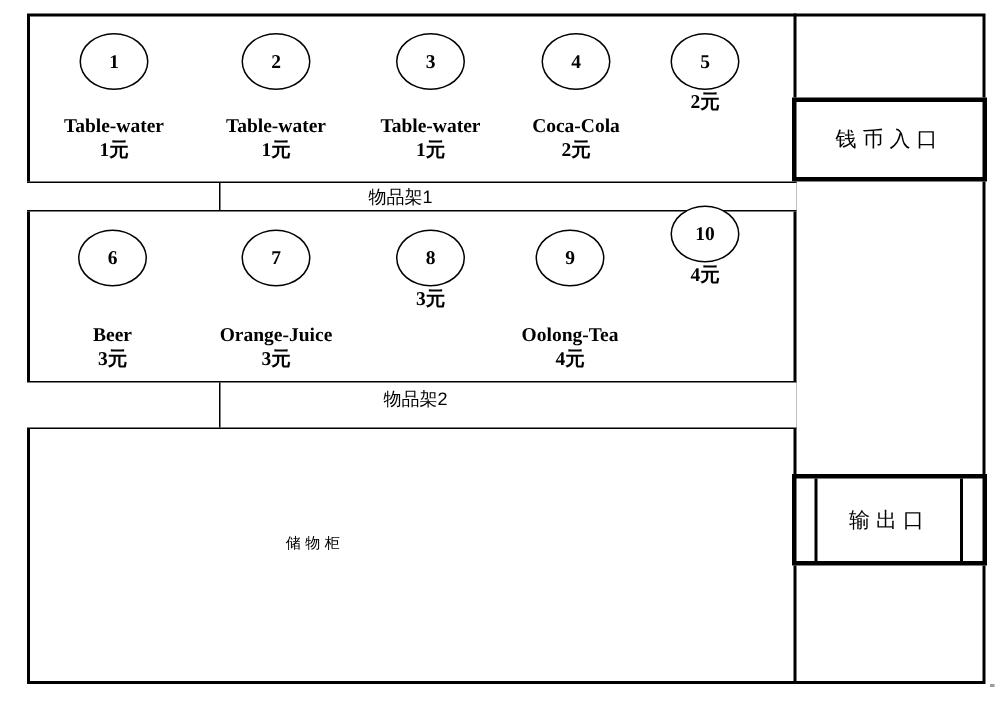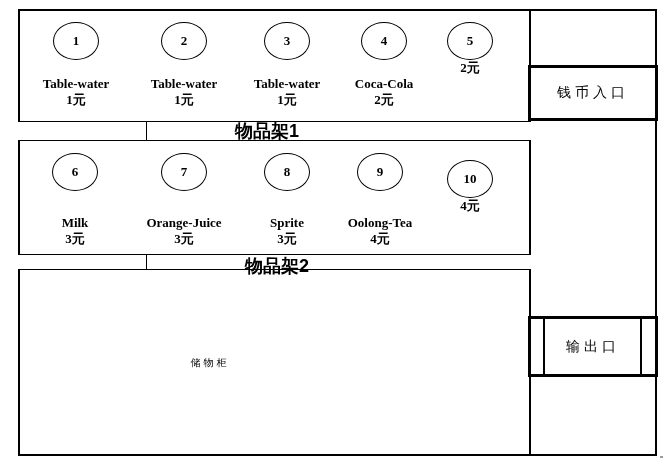--- a/index.html
+++ b/index.html
@@ -65,35 +65,34 @@
   
   .band {
     position: absolute;
     left: 18px;
     width: 513px;
     border-top: 1px solid #000000;
     border-bottom: 1px solid #000000;
     background: #ffffff;
   }
   .band1 { top: 121px; height: 20px; }
-  .band2 { top: 254px; height: 16px; }
+  .band2 { top: 254px; height: 32px; }
   .band-tick {
     position: absolute;
     width: 1px;
     top: 0; bottom: 0;
     background: #000000;
   }
   .band-label {
     position: absolute;
     transform: translateX(-50%);
     font-family: "Liberation Sans", "DejaVu Sans", sans-serif;
-    font-size: 18px;
+    font-size: 12px;
     line-height: 18px;
     white-space: nowrap;
-    font-weight: bold;
   }
 
   
   .storage-label {
     position: absolute;
     left: 210px; top: 354px;
     transform: translateX(-50%);
     font-family: "Liberation Sans", "DejaVu Sans", sans-serif;
     font-size: 10px;
     line-height: 18px;
@@ -181,45 +180,44 @@
 
   <div class="band band1">
     <div class="band-tick" style="left:128px;"></div>
     <span class="band-label" style="left:249px; top:0px;">物品架1</span>
   </div>
 
   <div class="item row2" style="left:15px;  top:153px;">
     <div class="circle">
         <span>6</span>
       </div>
-    <div class="iname">Milk</div>
+    <div class="iname">Beer</div>
     <div class="iprice">3元</div>
   </div>
   <div class="item row2" style="left:124px; top:153px;">
     <div class="circle">
         <span>7</span>
       </div>
     <div class="iname">Orange-Juice</div>
     <div class="iprice">3元</div>
   </div>
   <div class="item row2" style="left:227px; top:153px;">
     <div class="circle">
         <span>8</span>
       </div>
-    <div class="iname">Sprite</div>
     <div class="iprice">3元</div>
   </div>
   <div class="item row2" style="left:320px; top:153px;">
     <div class="circle">
         <span>9</span>
       </div>
     <div class="iname">Oolong-Tea</div>
     <div class="iprice">4元</div>
   </div>
-  <div class="item row2" style="left:410px; top:160px;">
+  <div class="item row2" style="left:410px; top:137px;">
     <div class="circle">
         <span>10</span>
       </div>
     <div class="iprice">4元</div>
   </div>
 
   <div class="band band2">
     <div class="band-tick" style="left:128px;"></div>
     <span class="band-label" style="left:259px; top:2px;">物品架2</span>
   </div>

